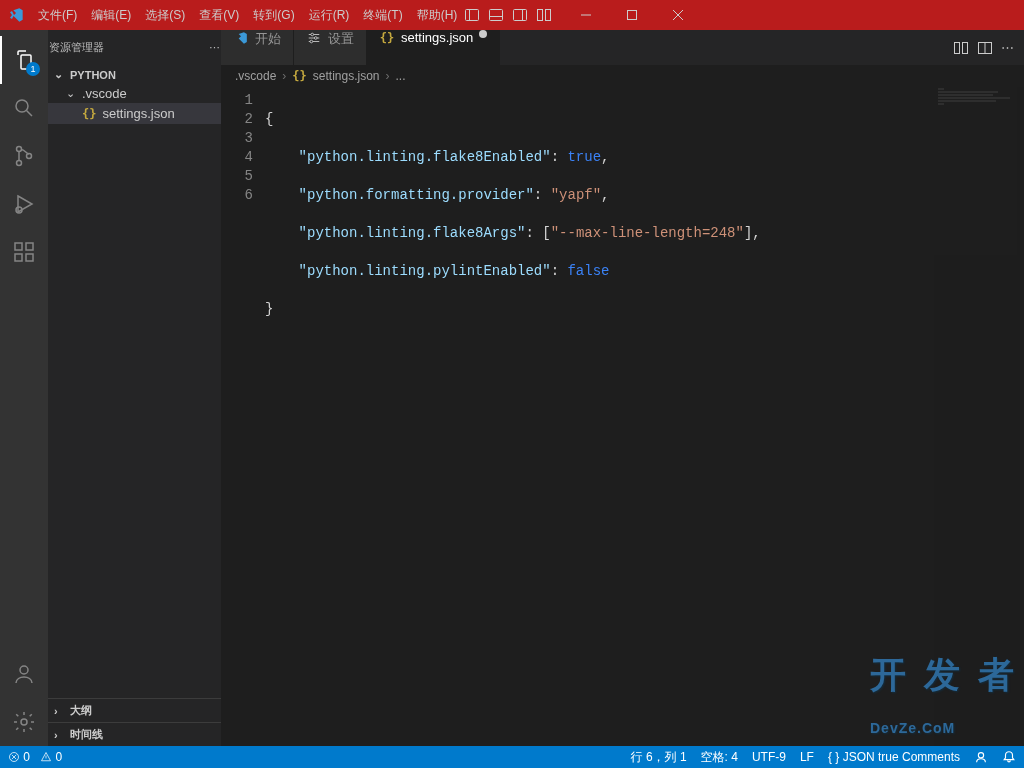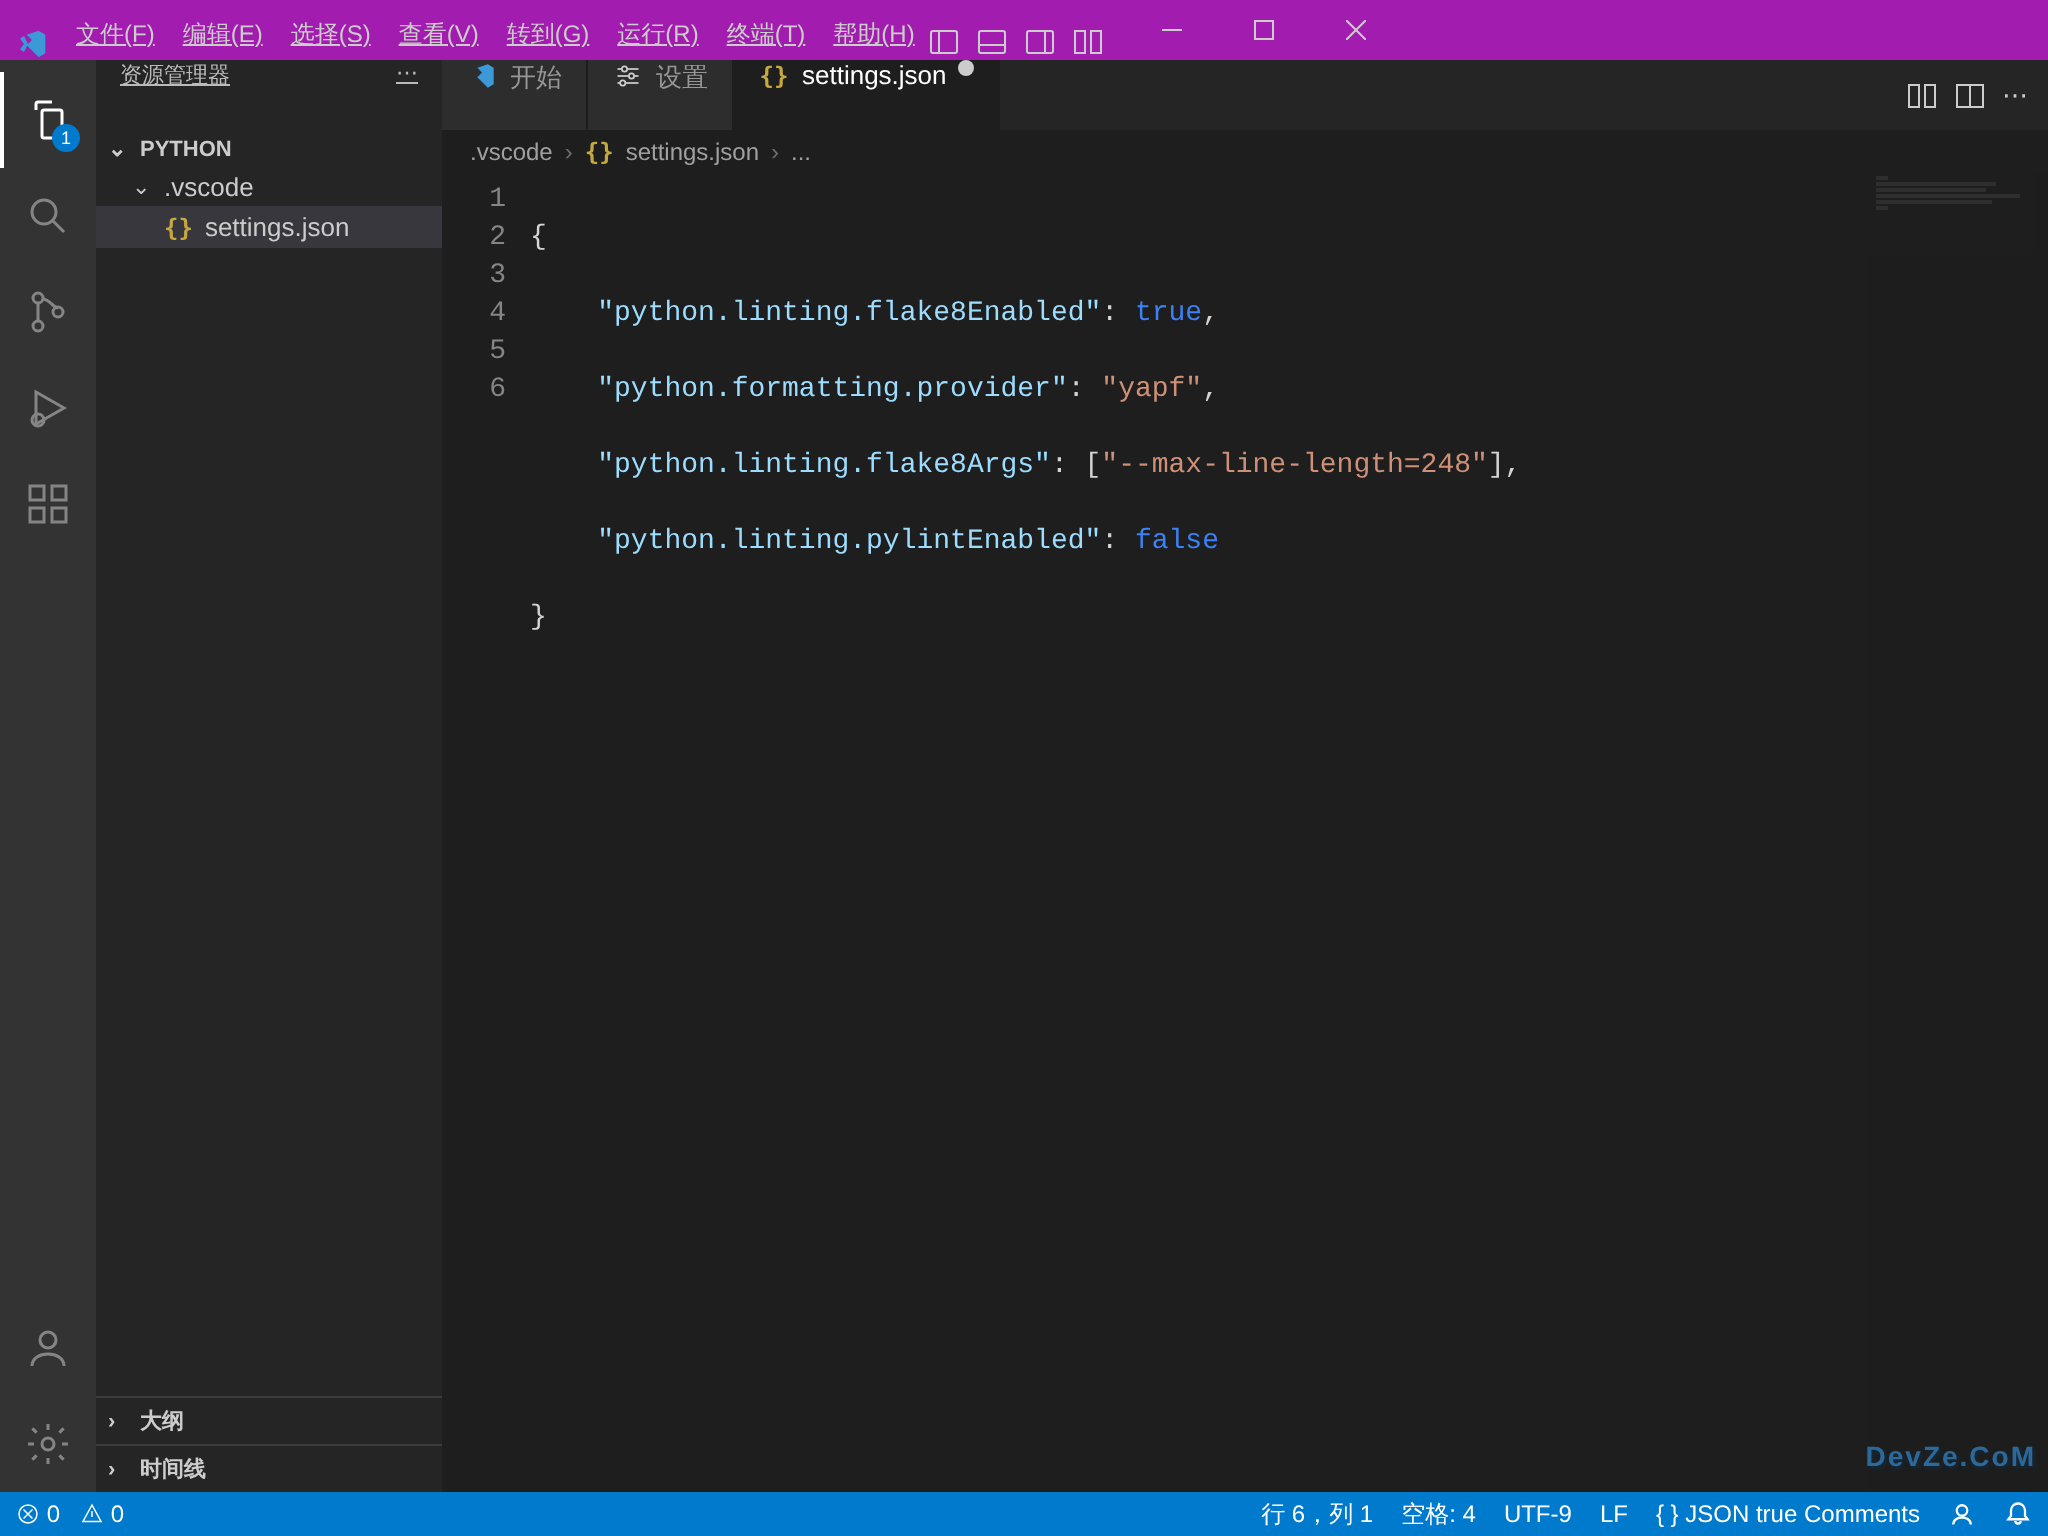--- a/index.html
+++ b/index.html
@@ -9,27 +9,26 @@
   font-size: 13px;
   background: #1e1e1e;
   color: #cccccc;
   overflow: hidden;
   display: flex;
   flex-direction: column;
 }
 
 .titlebar {
   height: 30px;
-  background: #a21caf;
+  background: #b91c1c;
   display: flex;
-  align-items: flex-end;
+  align-items: center;
   color: #cccccc;
   font-size: 12px;
   padding: 0 8px;
-  text-decoration: underline;
 }
 .titlebar .logo { width: 16px; height: 16px; margin-right: 8px; display:flex;align-items:center;justify-content:center;}
 .titlebar .menus { display: flex; gap: 2px; }
 .titlebar .menu-item { padding: 4px 6px; cursor: default; }
 .titlebar .title { flex: 1; text-align: center; color: #cccccc; white-space:nowrap; overflow:hidden; text-overflow:ellipsis;}
 .titlebar .title .dot::before{content:"●";margin-right:4px;}
 .titlebar .layout-icons { display:flex; gap:6px; margin-right:10px;}
 .titlebar .layout-icons span{width:18px;height:18px;display:flex;align-items:center;justify-content:center;color:#cccccc;}
 .titlebar .winctrl { display: flex; }
 .titlebar .winctrl div { width: 46px; height: 30px; display:flex;align-items:center;justify-content:center; }
@@ -63,24 +62,23 @@
 }
 .activitybar .spacer{flex:1;}
 
 .sidebar {
   width: 173px;
   background:#252526;
   display:flex;flex-direction:column;
   color:#cccccc;
 }
 .sidebar .header{
-  height:35px;display:flex;align-items:flex-start;
-  padding:0 12px;color:#bbbbbb;font-size:11px;
+  height:35px;display:flex;align-items:center;
+  padding:0 1px;color:#bbbbbb;font-size:11px;
   justify-content:space-between;
-  text-decoration:underline;
 }
 .sidebar .section-title{
   padding:3px 6px;display:flex;align-items:center;gap:4px;
   font-size:11px;font-weight:bold;color:#cccccc;
 }
 .sidebar .folder-row{
   padding:2px 6px 2px 18px;display:flex;align-items:center;gap:4px;font-size:13px;
 }
 .sidebar .file-row{
   padding:3px 6px 3px 34px;display:flex;align-items:center;gap:6px;font-size:13px;
@@ -403,15 +401,15 @@
       </span>
     <span>
         <svg width="14" height="14" viewBox="0 0 16 16" fill="none" stroke="#fff" stroke-width="1.3">
           <path d="M8 2a4 4 0 0 0-4 4v3l-1.5 2h11L12 9V6a4 4 0 0 0-4-4zM6.5 12a1.5 1.5 0 0 0 3 0"></path>
         </svg>
       </span>
   </div>
 </div>
 
 <div class="watermark-dev">
-  <br>
+  <span>开 发 者</span><br>
   <span style="font-size:14px;letter-spacing:1px;margin-top:48px;">DevZe.CoM</span>
 </div>
 
 </body></html>

